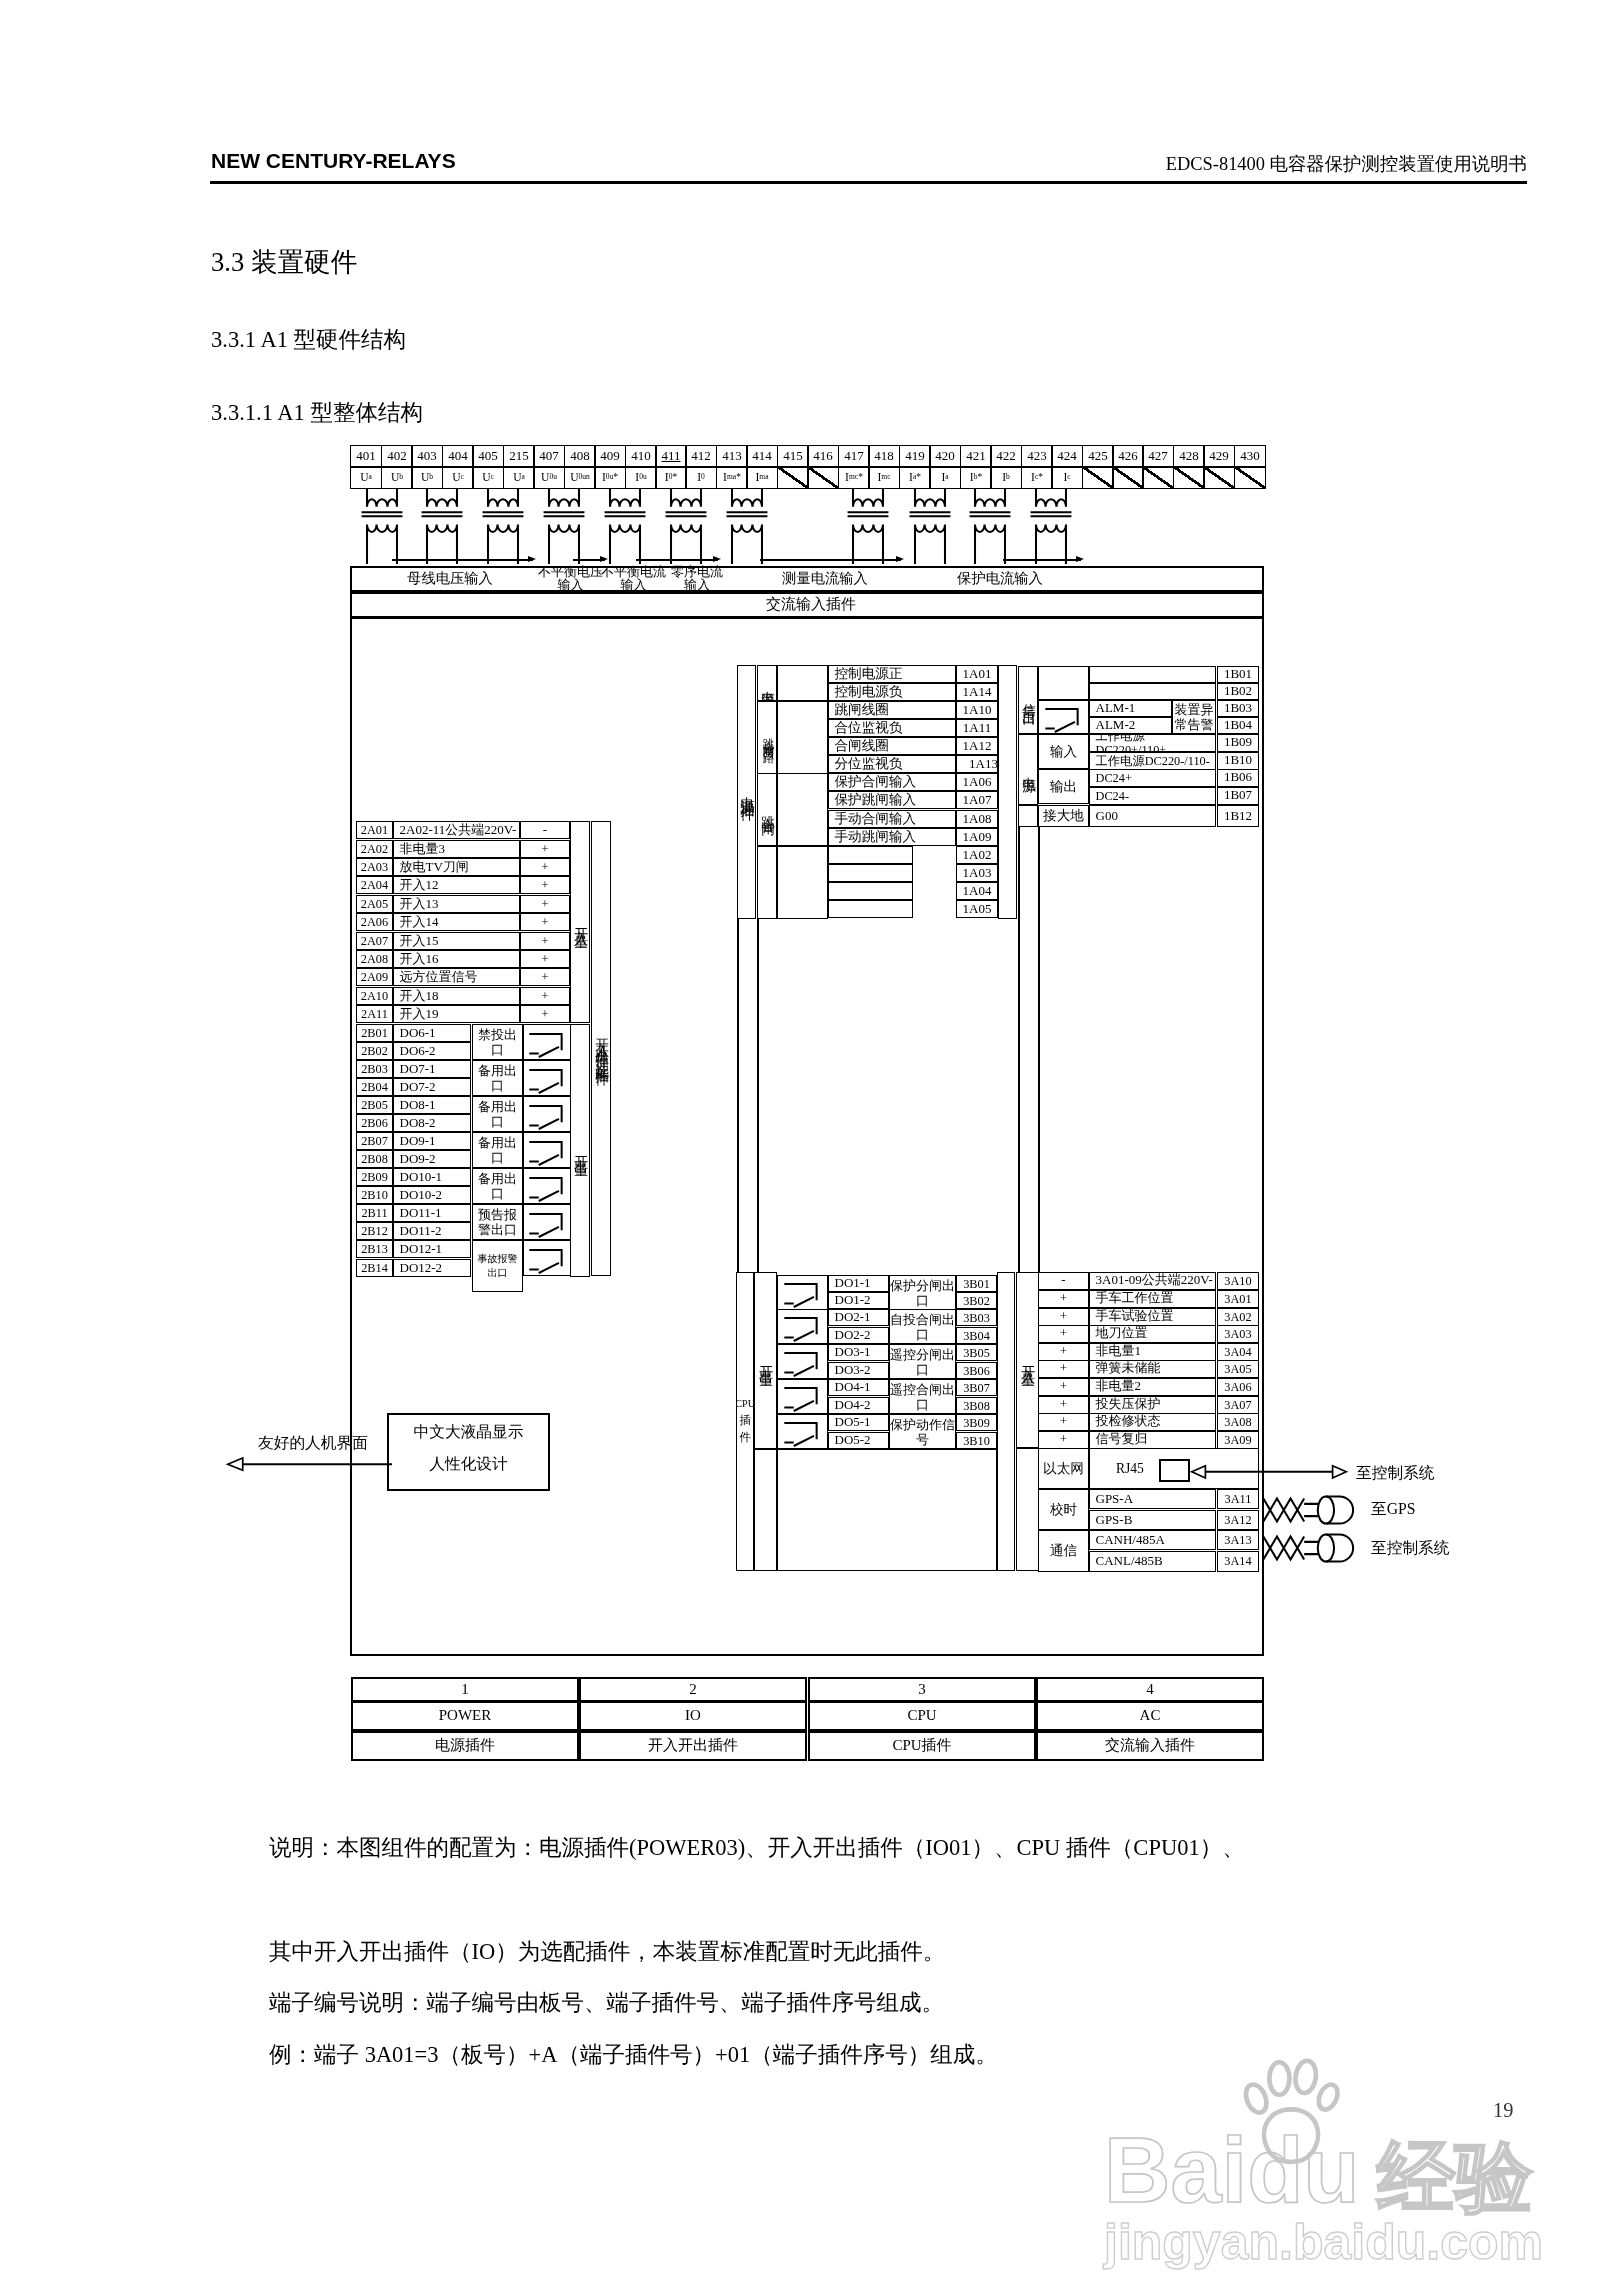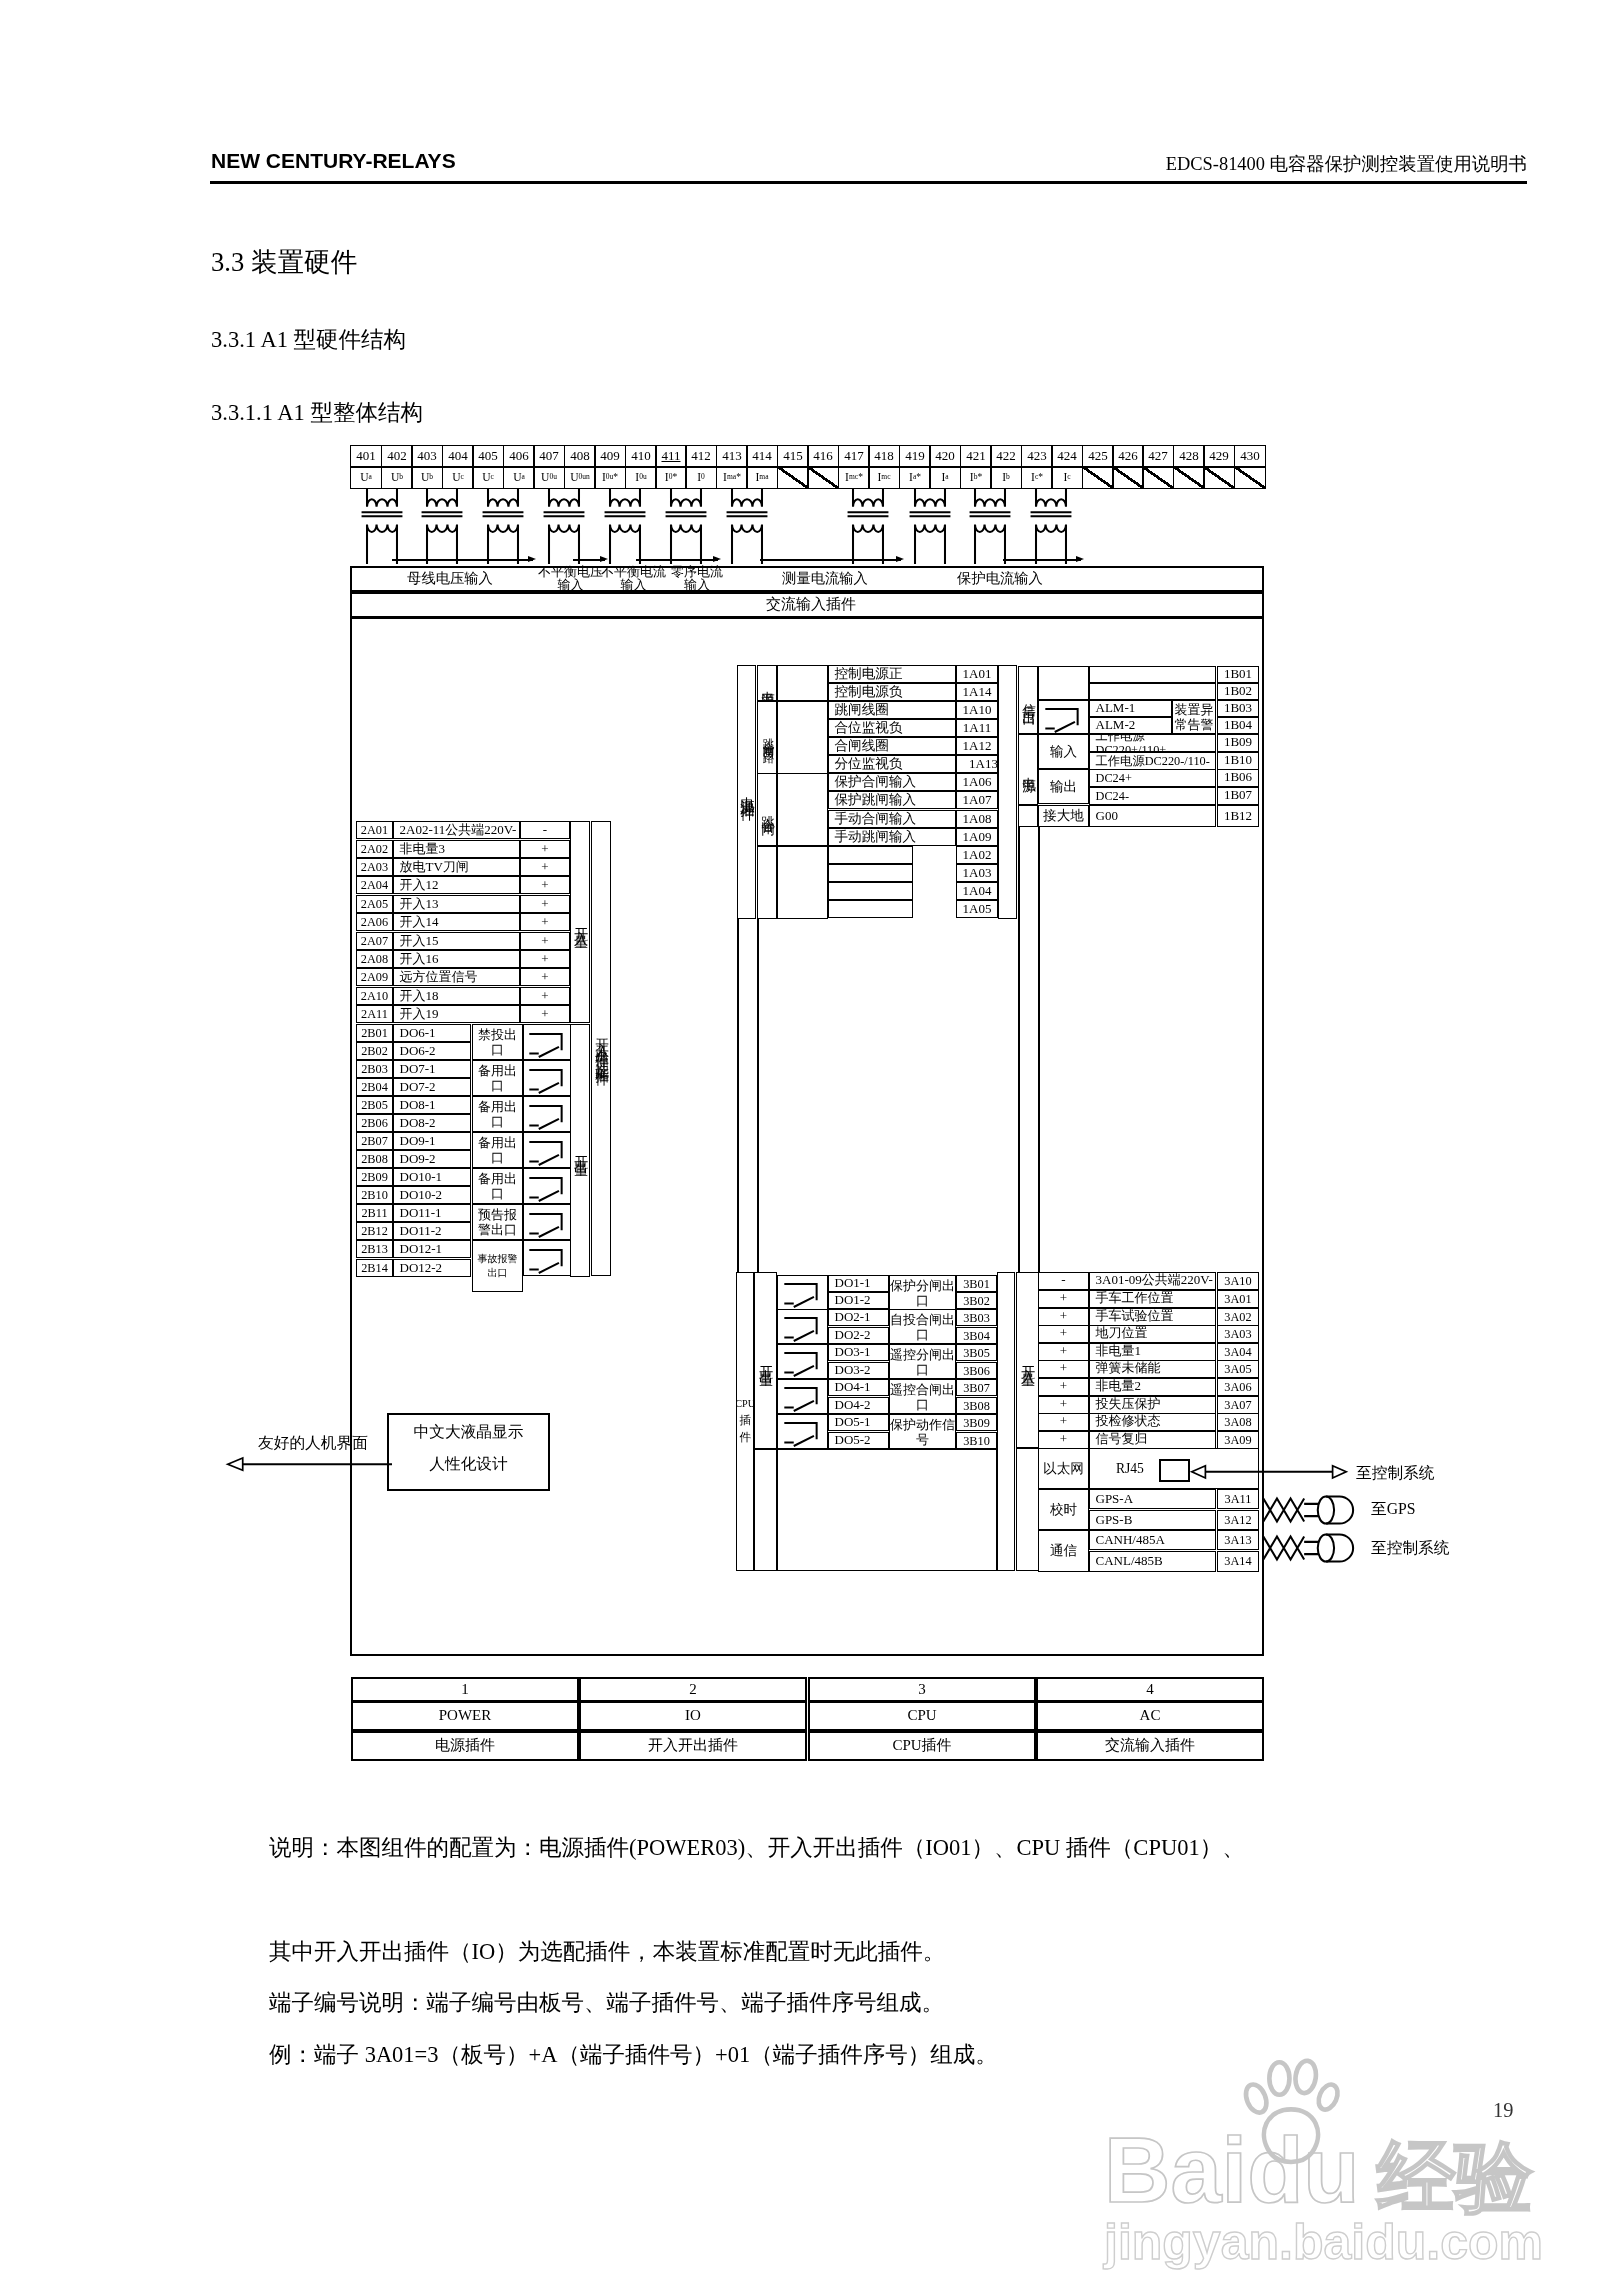--- a/index.html
+++ b/index.html
@@ -102,21 +102,21 @@
 <div class="cell" style="left: 350px; top: 445px; width: 32px; height: 22.5px; font-size: 13px;">401</div>
     <div class="cell" style="left: 350px; top: 466px; width: 32px; height: 22.5px; font-size: 11.6px;">U<sub>a</sub></div>
     <div class="cell" style="left: 381px; top: 445px; width: 32px; height: 22.5px; font-size: 13px;">402</div>
     <div class="cell" style="left: 381px; top: 466px; width: 32px; height: 22.5px; font-size: 11.6px;">U<sub>b</sub></div>
     <div class="cell" style="left: 411px; top: 445px; width: 32px; height: 22.5px; font-size: 13px;">403</div>
     <div class="cell" style="left: 411px; top: 466px; width: 32px; height: 22.5px; font-size: 11.6px;">U<sub>b</sub></div>
     <div class="cell" style="left: 442px; top: 445px; width: 32px; height: 22.5px; font-size: 13px;">404</div>
     <div class="cell" style="left: 442px; top: 466px; width: 32px; height: 22.5px; font-size: 11.6px;">U<sub>c</sub></div>
     <div class="cell" style="left: 472px; top: 445px; width: 32px; height: 22.5px; font-size: 13px;">405</div>
     <div class="cell" style="left: 472px; top: 466px; width: 32px; height: 22.5px; font-size: 11.6px;">U<sub>c</sub></div>
-    <div class="cell" style="left: 503px; top: 445px; width: 32px; height: 22.5px; font-size: 13px;">406</div>
+    <div class="cell" style="left: 503px; top: 445px; width: 32px; height: 22.5px; font-size: 13px;">215</div>
     <div class="cell" style="left: 503px; top: 466px; width: 32px; height: 22.5px; font-size: 11.6px;">U<sub>a</sub></div>
     <div class="cell" style="left: 533px; top: 445px; width: 32px; height: 22.5px; font-size: 13px;">407</div>
     <div class="cell" style="left: 533px; top: 466px; width: 32px; height: 22.5px; font-size: 11.6px;">U<sub>0u</sub></div>
     <div class="cell" style="left: 564px; top: 445px; width: 32px; height: 22.5px; font-size: 13px;">408</div>
     <div class="cell" style="left: 564px; top: 466px; width: 32px; height: 22.5px; font-size: 11.6px;">U<sub>0un</sub></div>
     <div class="cell" style="left: 594px; top: 445px; width: 32px; height: 22.5px; font-size: 13px;">409</div>
     <div class="cell" style="left: 594px; top: 466px; width: 32px; height: 22.5px; font-size: 11.6px;">I<sub>0u</sub><sup class="star">*</sup></div>
     <div class="cell" style="left: 625px; top: 445px; width: 32px; height: 22.5px; font-size: 13px;">410</div>
     <div class="cell" style="left: 625px; top: 466px; width: 32px; height: 22.5px; font-size: 11.6px;">I<sub>0u</sub></div>
     <div class="cell" style="left: 655px; top: 445px; width: 32px; height: 22.5px; font-size: 13px; text-decoration: underline;">411</div>

